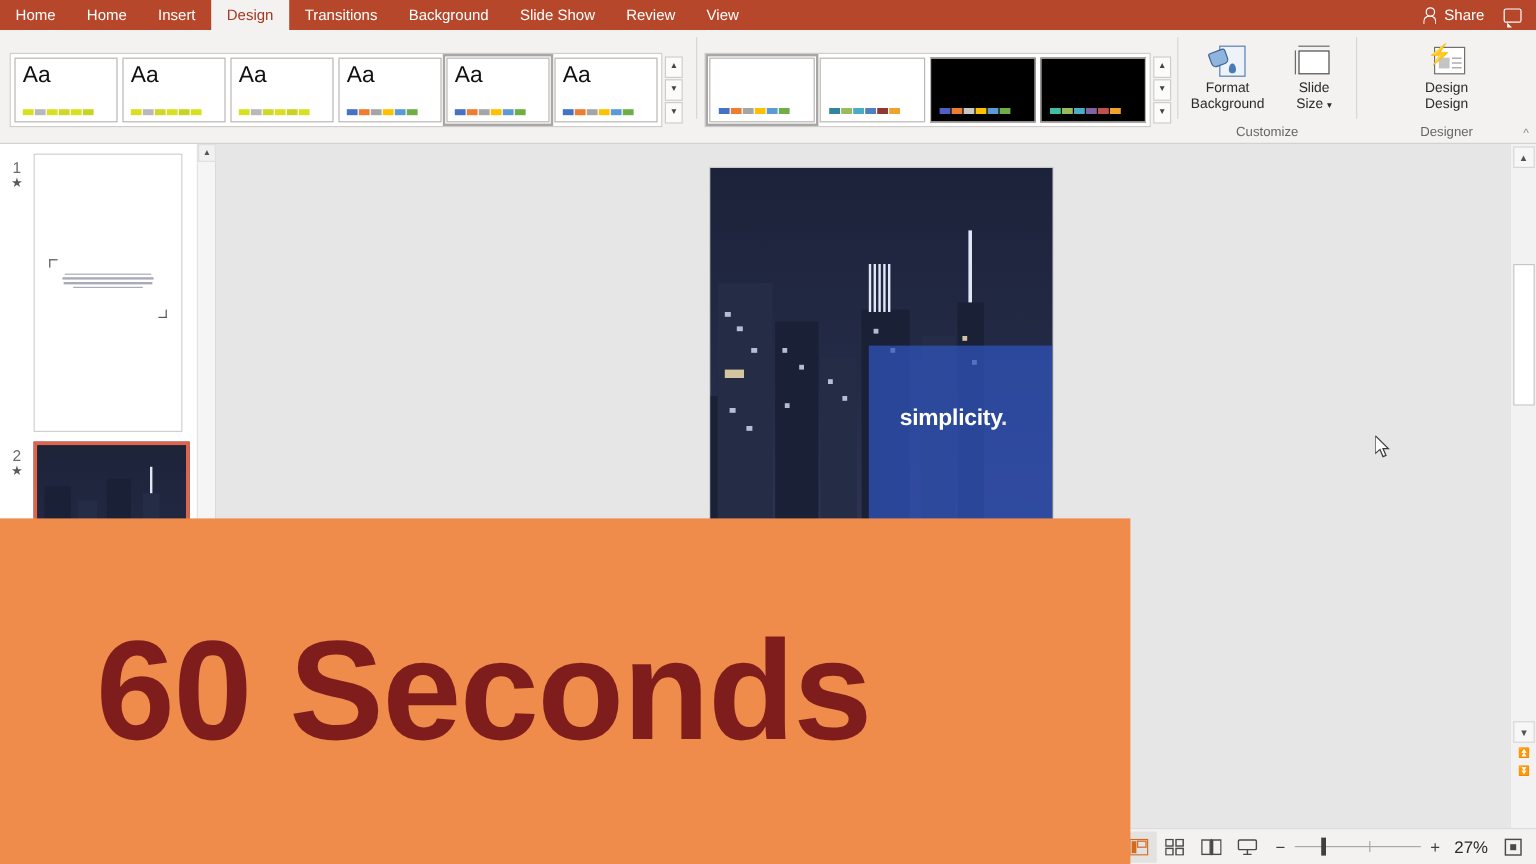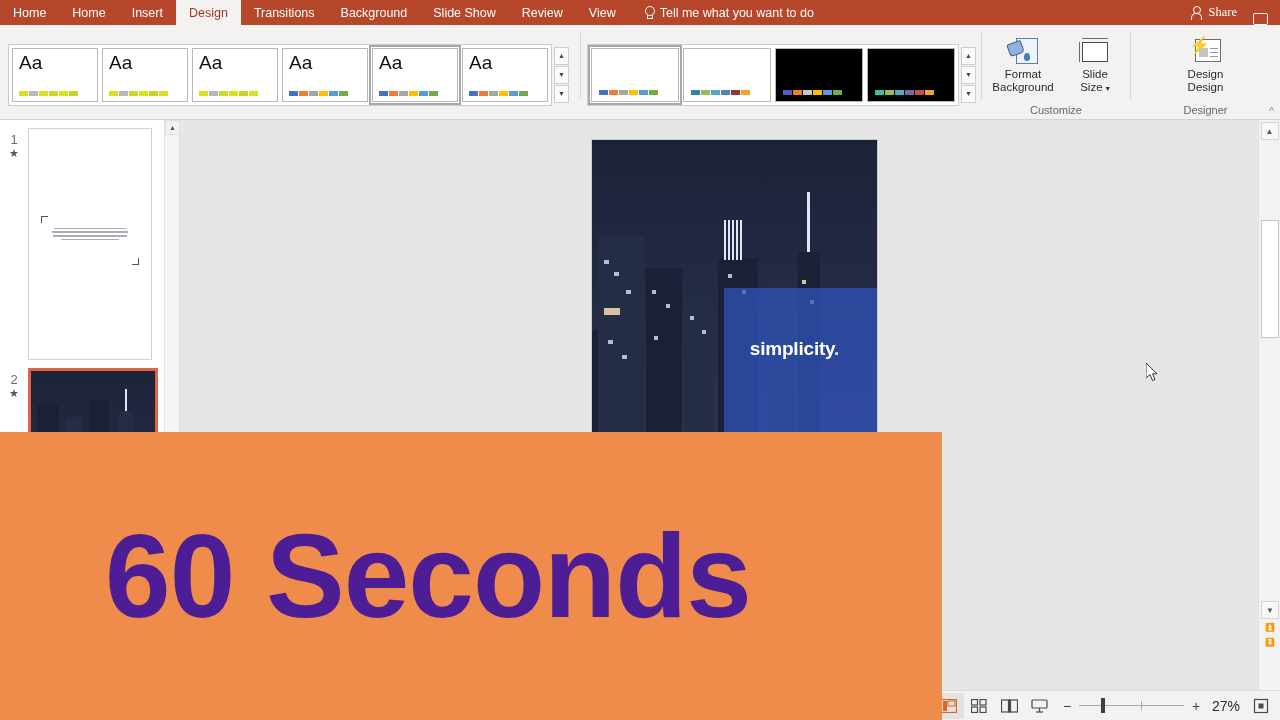--- a/index.html
+++ b/index.html
@@ -31,21 +31,21 @@
   .bulb::before {
     content: ""; position: absolute; left: 2px; top: 0;
     width: 8px; height: 8px; border: 1.2px solid #fff; border-radius: 50%;
   }
   .bulb::after {
     content: ""; position: absolute; left: 4px; top: 9px;
     width: 4px; height: 3px; border-bottom: 1.2px solid #fff;
     border-left: 1.2px solid #fff; border-right: 1.2px solid #fff;
   }
   .tabbar-right {
-    margin-left: auto; display: flex; align-items: flex-end; gap: 0; padding-right: 8px; font-family: Liberation Serif, serif;
+    margin-left: auto; display: flex; align-items: center; gap: 0; padding-right: 8px;
   }
   .share-btn {
     display: flex; align-items: center; gap: 5px;
     font-size: 12.5px; color: #fff; padding: 0 10px; height: 25px;
   }
   .person-ico { width: 14px; height: 14px; position: relative; }
   .person-ico::before {
     content: ""; position: absolute; left: 3px; top: 0px;
     width: 6px; height: 6px; border: 1.2px solid #fff; border-radius: 50%;
   }
@@ -295,22 +295,22 @@
   }
   .zpct { font-size: 14px; color: #2b2b2b; min-width: 32px; text-align: right; }
   .fitbtn { width: 26px; height: 26px; display: flex; align-items: center; justify-content: center; }
 
   
   .overlay-band {
     position: absolute; left: 0; top: 432px; width: 942px; height: 288px;
     background: #ef8c4c; display: flex; align-items: center;
   }
   .overlay-band .big {
-    color: #4c1d95; font-size: 118px; line-height: 118px; font-weight: bold;
-    padding-left: 105px; letter-spacing: -1px;
+    color: #7f1d1d; font-size: 118px; line-height: 118px; font-weight: bold;
+    padding-left: 80px; letter-spacing: -1px;
     font-family: "Liberation Sans", sans-serif;
   }
 </style>
 </head>
 <body>
 
 <div id="app">
 
   <div class="tabbar">
     <div class="tab">
@@ -334,24 +334,20 @@
     <div class="tab">
         <span>Slide Show</span>
       </div>
     <div class="tab">
         <span>Review</span>
       </div>
     <div class="tab">
         <span>View</span>
       </div>
 
-    <div class="tellme">
-      <span class="bulb"></span>
-      <span>Tell me what you want to do</span>
-    </div>
 
     <div class="tabbar-right">
       <div class="share-btn">
         <span class="person-ico"></span>
         <span>Share</span>
       </div>
       <div class="comment-ico"></div>
     </div>
   </div>
 

